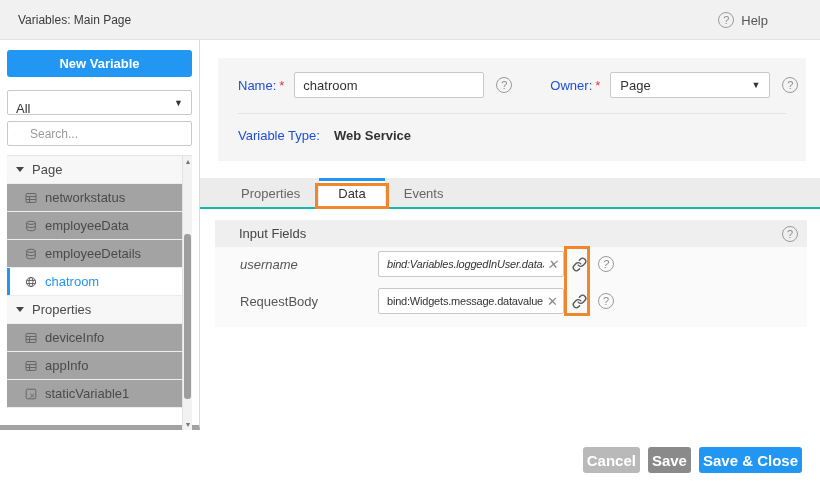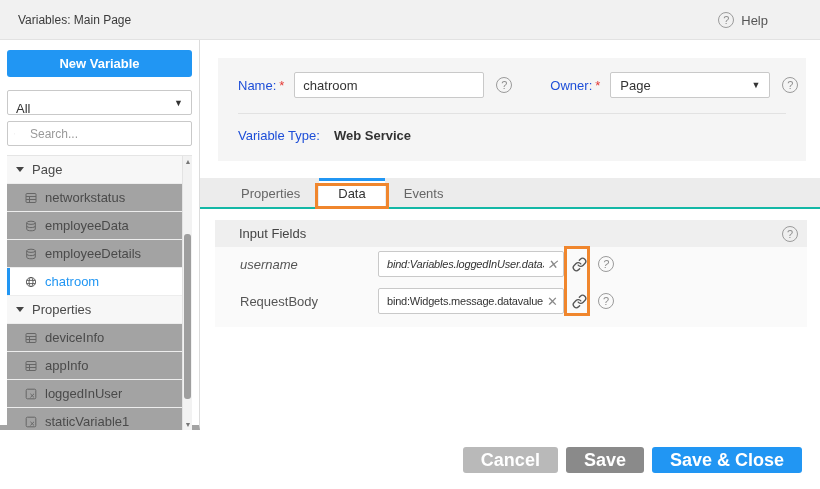--- a/index.html
+++ b/index.html
@@ -90,22 +90,22 @@
     display:flex; align-items:center; padding:0 5px 0 8px; }
   .bind-text { flex:1; font-size:11px; color:#333; white-space:nowrap; overflow:hidden; letter-spacing:-0.2px; }
   .x-btn { flex:none; color:#888; font-size:13px; margin-left:3px; cursor:pointer; }
   .link-btn { margin-left:4px; width:22px; display:flex; justify-content:center; cursor:pointer; }
   .irow .help { margin-left:8px; }
   .bind-annot { position:absolute; left:349px; top:-1px; width:26px; height:70px;
     border:3px solid #f0862d; pointer-events:none; }
 
   
   .footer { position:absolute; right:18px; bottom:16px; display:flex; gap:8px; }
-  .fbtn { height:26px; border:none; border-radius:3px; color:#fff; font-weight:bold; font-size:18px;
-    font-family:"Liberation Sans", sans-serif; padding:0 18px; cursor:pointer; }
+  .fbtn { height:26px; border:none; border-radius:3px; color:#fff; font-weight:bold; font-size:15px;
+    font-family:"Liberation Sans", sans-serif; padding:0 4px; cursor:pointer; }
   .fbtn.cancel { background:#b9b9b9; }
   .fbtn.save { background:#8a8a8a; }
   .fbtn.saveclose { background:#2196f3; }
 </style>
 </head>
 <body>
 
 <div class="stage">
 
   <div class="hdr">
@@ -185,28 +185,20 @@
         <span class="tlabel">deviceInfo</span>
       </div>
       <div class="trow">
         <svg class="ticon" viewBox="0 0 12 12">
           <rect x="1" y="1.5" width="10" height="9" rx="1" stroke="#666" fill="none" stroke-width="1"></rect>
           <line x1="1" y1="4.5" x2="11" y2="4.5" stroke="#666" stroke-width="1"></line>
           <line x1="1" y1="7.5" x2="11" y2="7.5" stroke="#666" stroke-width="1"></line>
           <line x1="4.5" y1="4.5" x2="4.5" y2="10.5" stroke="#666" stroke-width="1"></line>
         </svg>
         <span class="tlabel">appInfo</span>
-      </div>
-      <div class="trow">
-        <svg class="ticon" viewBox="0 0 12 12">
-          <rect x="1.2" y="1.2" width="9.6" height="9.6" rx="1.2" stroke="#666" fill="none" stroke-width="1"></rect>
-          <line x1="5.4" y1="5.8" x2="9" y2="9.4" stroke="#666" stroke-width="1"></line>
-          <line x1="9" y1="5.8" x2="5.4" y2="9.4" stroke="#666" stroke-width="1"></line>
-        </svg>
-        <span class="tlabel">loggedInUser</span>
       </div>
       <div class="trow">
         <svg class="ticon" viewBox="0 0 12 12">
           <rect x="1.2" y="1.2" width="9.6" height="9.6" rx="1.2" stroke="#666" fill="none" stroke-width="1"></rect>
           <line x1="5.4" y1="5.8" x2="9" y2="9.4" stroke="#666" stroke-width="1"></line>
           <line x1="9" y1="5.8" x2="5.4" y2="9.4" stroke="#666" stroke-width="1"></line>
         </svg>
         <span class="tlabel">staticVariable1</span>
       </div>
 

